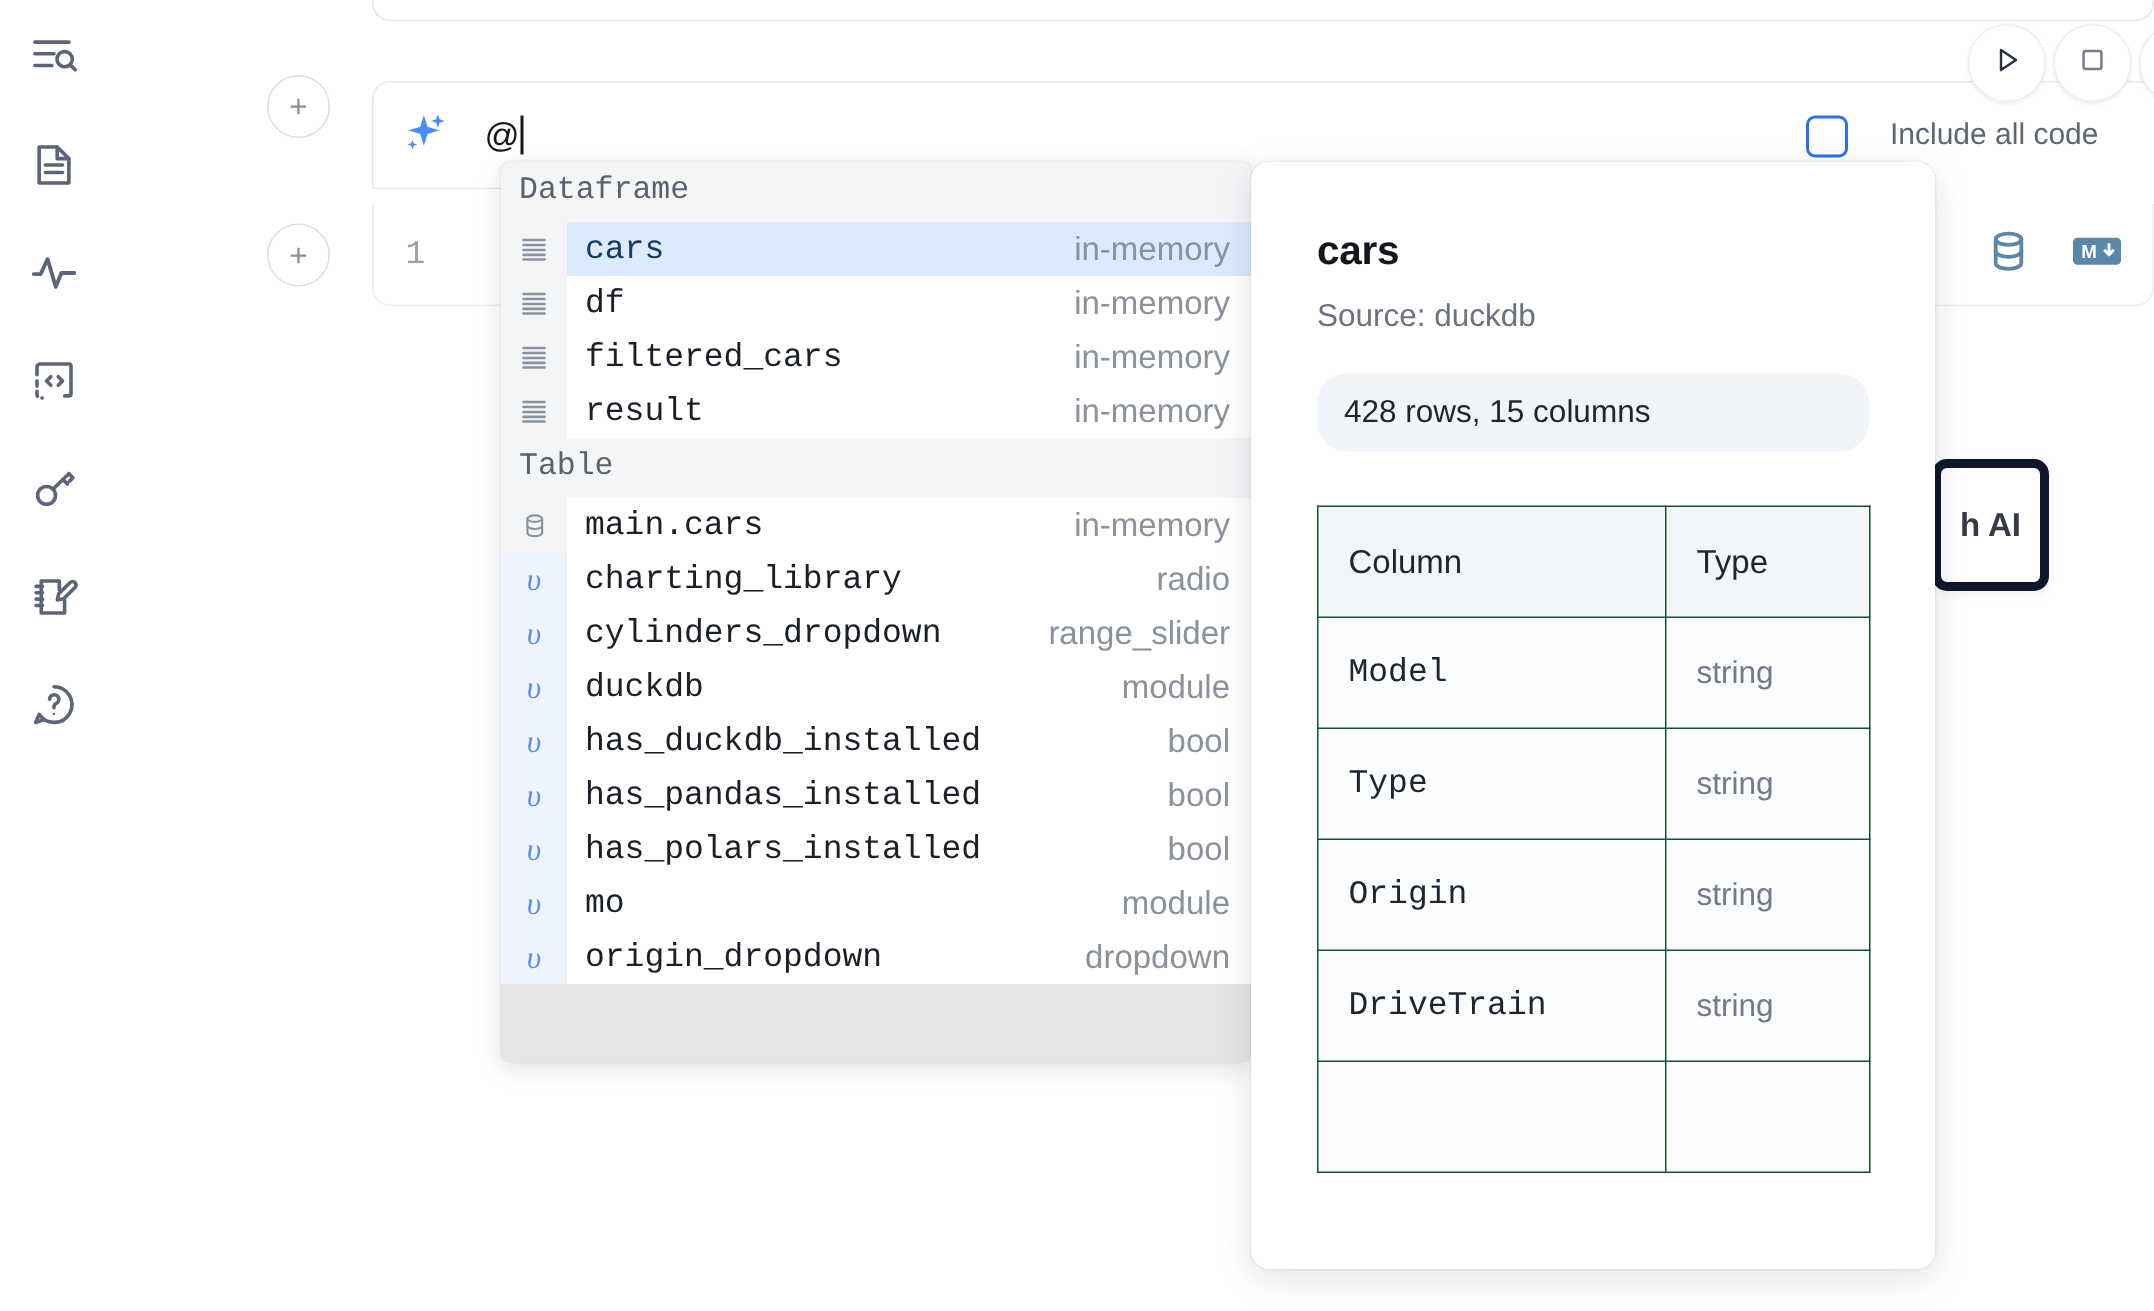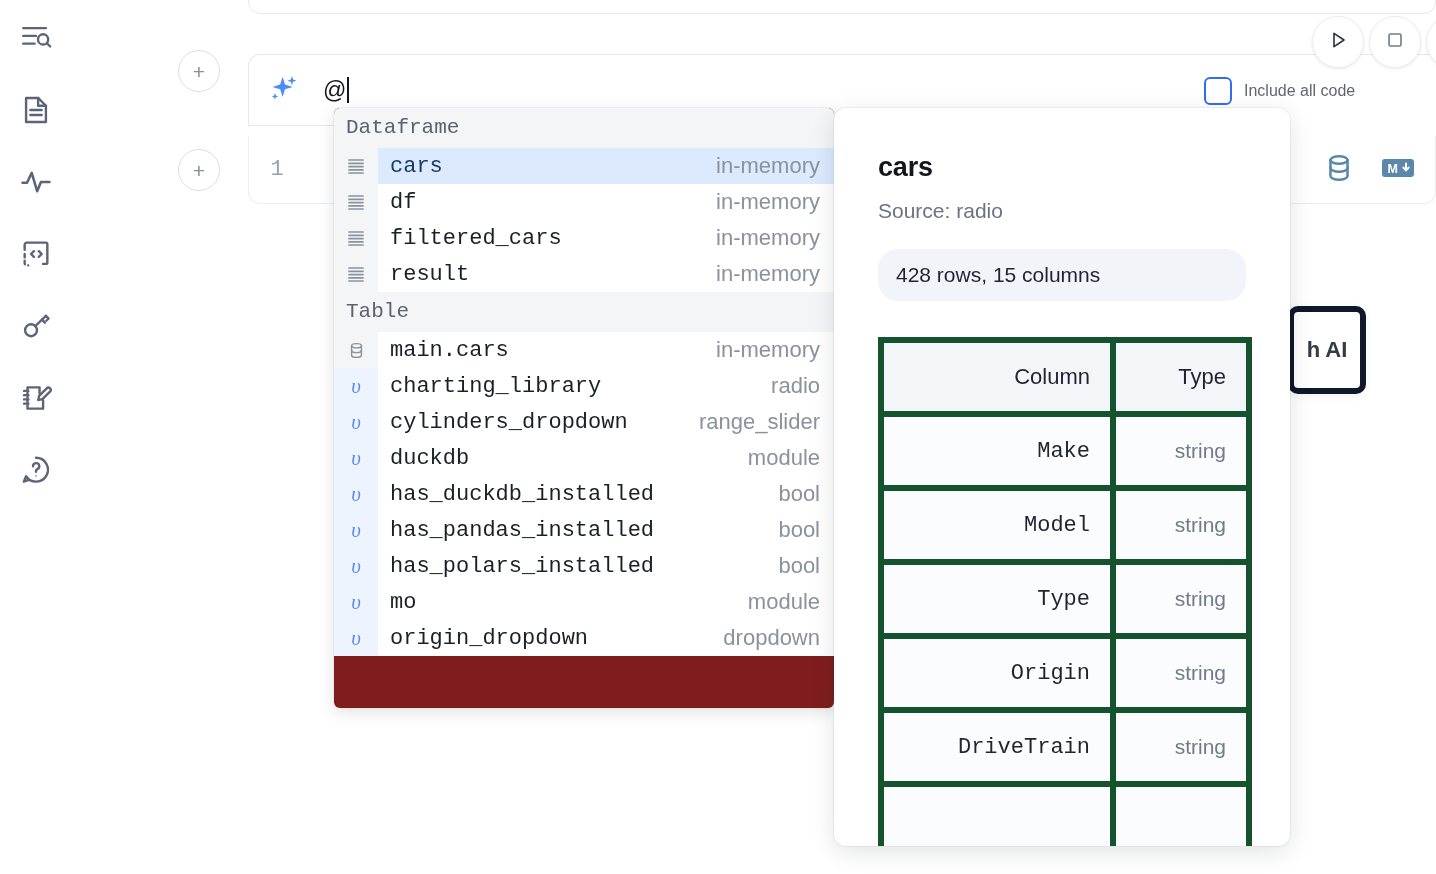--- a/index.html
+++ b/index.html
@@ -111,21 +111,21 @@
     align-items: center;
     padding-left: 34px;
   }
   .chk-row { display: flex; align-items: center; gap: 12px; cursor: pointer; }
   .chk-box {
     width: 28px; height: 28px;
     border: 2px solid #2f6fed;
     border-radius: 6px;
     background: #ffffff;
   }
-  .chk-label { font-size: 16px; color: #5f6673; }
+  .chk-label { font-size: 20px; color: #5f6673; margin-left: 16px; }
 
   
   .circ-btn {
     position: absolute;
     width: 52px; height: 52px;
     border-radius: 50%;
     background: #ffffff;
     border: 1px solid #eceef0;
     box-shadow: 0 1px 3px rgba(16,24,40,.09);
     display: flex; align-items: center; justify-content: center;
@@ -185,21 +185,21 @@
     font-weight: 600;
     color: #343a46;
     white-space: nowrap;
   }
 
   
   .ac-panel {
     position: absolute;
     left: 334px; top: 108px;
     width: 500px; height: 600px;
-    background: #7f1d1d;
+    background: #e5e5e5;
     border-radius: 6px;
     box-shadow: 0 4px 16px rgba(16,24,40,.13), 0 0 0 1px rgba(16,24,40,.04);
     overflow: hidden;
     z-index: 20;
   }
   .ac-section {
     background: #f4f5f7;
     color: #5a6270;
     font-family: "Liberation Mono", monospace;
     font-size: 21px;
@@ -276,22 +276,22 @@
     font-size: 21px;
     color: #1f2430;
   }
   .pv-table {
     margin-top: 36px;
     width: 368px;
     border-collapse: collapse;
     table-layout: fixed;
   }
   .pv-table th, .pv-table td {
-    border: 6px solid #14532d;
-    text-align: right;
+    border: 1px solid #14532d;
+    text-align: left;
     padding: 0 20px;
     height: 74px;
     vertical-align: middle;
   }
   .pv-table th {
     background: #f3f6f9;
     font-size: 22px;
     font-weight: 400;
     color: #1f2430;
   }
@@ -593,35 +593,31 @@
           <span class="var-glyph">υ</span>
         </span>
       <span class="ac-name">origin_dropdown</span>
       <span class="ac-kind">dropdown</span>
     </div>
 
   </div>
 
   <aside class="preview">
     <div class="pv-title">cars</div>
-    <div class="pv-source">Source: radio</div>
+    <div class="pv-source">Source: duckdb</div>
     <div class="pv-badge">428 rows, 15 columns</div>
 
     <table class="pv-table">
       <thead>
         <tr>
           <th class="th-col">Column</th>
           <th class="th-type">Type</th>
         </tr>
       </thead>
       <tbody>
-        <tr>
-          <td class="col-name">Make</td>
-          <td class="col-type">string</td>
-        </tr>
         <tr>
           <td class="col-name">Model</td>
           <td class="col-type">string</td>
         </tr>
         <tr>
           <td class="col-name">Type</td>
           <td class="col-type">string</td>
         </tr>
         <tr>
           <td class="col-name">Origin</td>

